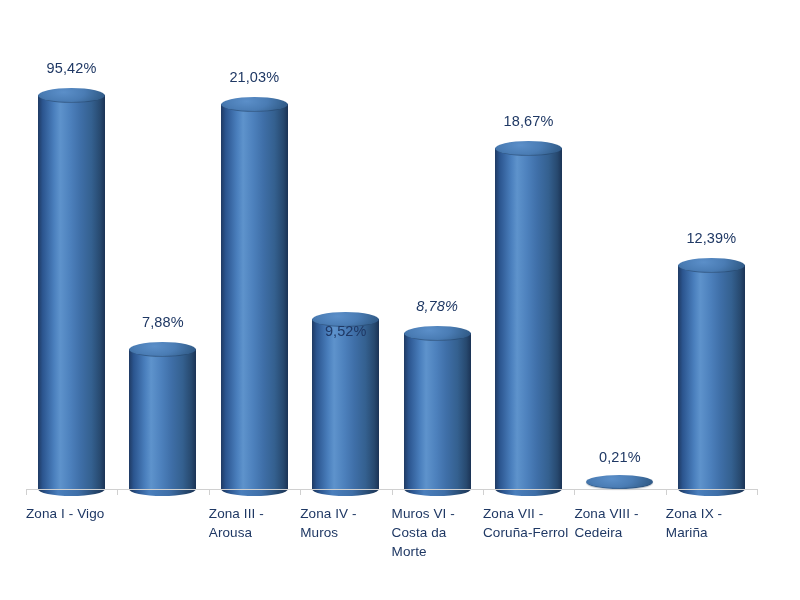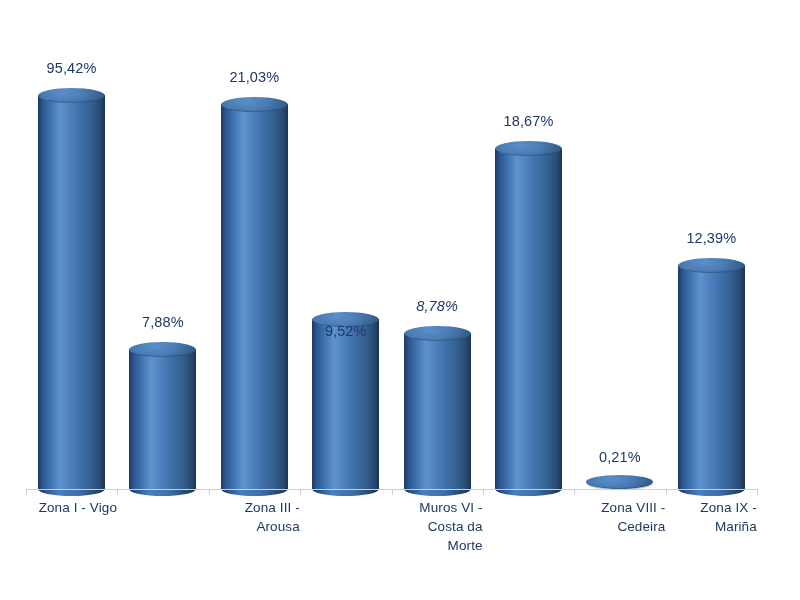--- a/index.html
+++ b/index.html
@@ -119,23 +119,23 @@
   
   #category-axis {
     position: absolute;
     left: 0;
     top: 498px;
     width: 800px;
     height: 80px;
   }
   .cat-label {
     position: absolute;
-    top: 0;
+    top: 6px;
     width: 91px;
-    text-align: right;
+    text-align: left;
     font-size: 13.5px;
     line-height: 19px;
     color: #1f3864;
     letter-spacing: 0.1px;
   }
 </style>
 </head>
 <body>
 
 <div id="chart-root">
@@ -200,24 +200,32 @@
   <div id="axis-line"></div>
 
   <div id="category-axis">
       <div class="cat-label" style="left: 26px;">
         <div>Zona I - Vigo</div>
       </div>
       <div class="cat-label" style="left: 208.8px;">
         <div>Zona III -</div>
         <div>Arousa</div>
       </div>
+      <div class="cat-label" style="left: 300.2px;">
+        <div>Zona IV -</div>
+        <div>Muros</div>
+      </div>
       <div class="cat-label" style="left: 391.6px;">
         <div>Muros VI -</div>
         <div>Costa da</div>
         <div>Morte</div>
+      </div>
+      <div class="cat-label" style="left: 483px;">
+        <div>Zona VII -</div>
+        <div>Coruña-Ferrol</div>
       </div>
       <div class="cat-label" style="left: 574.4px;">
         <div>Zona VIII -</div>
         <div>Cedeira</div>
       </div>
       <div class="cat-label" style="left: 665.8px;">
         <div>Zona IX -</div>
         <div>Mariña</div>
       </div>
     </div>

